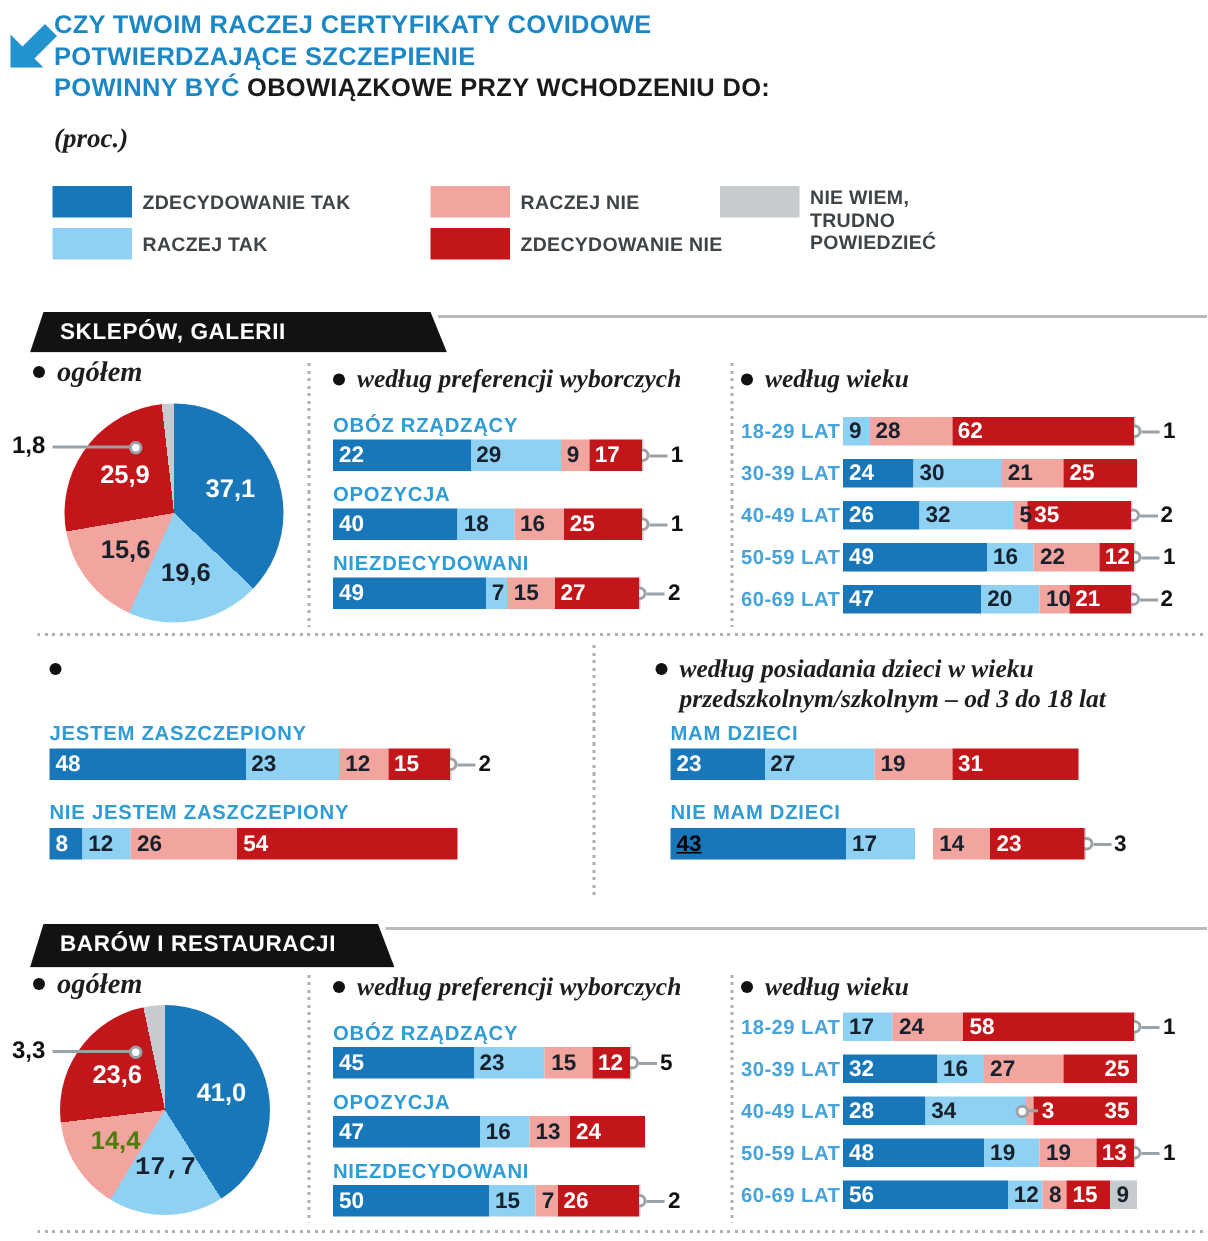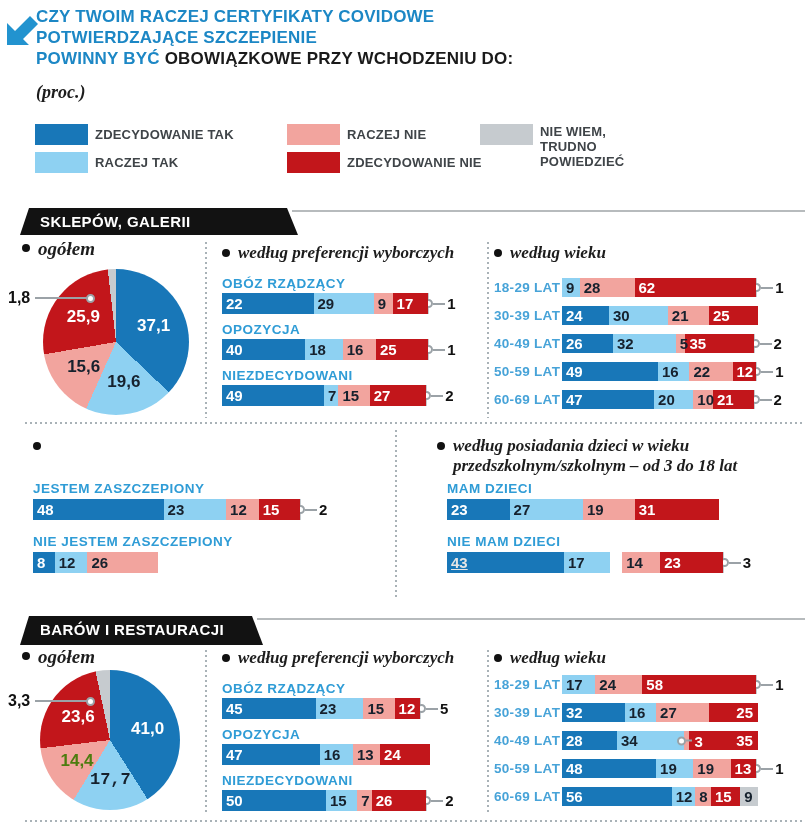--- a/index.html
+++ b/index.html
@@ -301,20 +301,23 @@
       <div class="track abs" style="left: 33px; top: 552px; width: 272px; height: 21px;">
         <div class="seg" style="width: 8%; background: rgb(24, 119, 184); color: rgb(255, 255, 255);">
           <div class="num">8</div>
         </div>
         <div class="seg" style="width: 12%; background: rgb(142, 209, 242); color: rgb(22, 33, 45);">
           <div class="num">12</div>
         </div>
         <div class="seg" style="width: 26%; background: rgb(242, 164, 158); color: rgb(22, 33, 45);">
           <div class="num">26</div>
         </div>
+        <div class="seg" style="width: 54%; background: rgb(194, 22, 27); color: rgb(255, 255, 255);">
+          <div class="num">54</div>
+        </div>
       </div>
       <div class="sub sub-med abs" style="left: 437px; top: 436px; width: 350px;">
         <div class="bdot"></div>
         <div>według posiadania dzieci w wieku przedszkolnym/szkolnym – od 3 do 18 lat</div>
       </div>
       <div class="rowlab abs" style="left: 447px; top: 481px;">MAM DZIECI</div>
       <div class="track abs" style="left: 447px; top: 499px; width: 272px; height: 21px;">
         <div class="seg" style="width: 23%; background: rgb(24, 119, 184); color: rgb(255, 255, 255);">
           <div class="num">23</div>
         </div>
@@ -323,21 +326,21 @@
         </div>
         <div class="seg" style="width: 19%; background: rgb(242, 164, 158); color: rgb(22, 33, 45);">
           <div class="num">19</div>
         </div>
         <div class="seg" style="width: 31%; background: rgb(194, 22, 27); color: rgb(255, 255, 255);">
           <div class="num">31</div>
         </div>
       </div>
       <div class="rowlab abs" style="left: 447px; top: 534px;">NIE MAM DZIECI</div>
       <div class="track abs" style="left: 447px; top: 552px; width: 272px; height: 21px;">
-        <div class="seg" style="width: 43%; background: rgb(24, 119, 184); color: #e5e5e5; text-decoration: underline;">
+        <div class="seg" style="width: 43%; background: rgb(24, 119, 184); color: #000000; text-decoration: underline;">
           <div class="num">43</div>
         </div>
         <div class="seg" style="width: 17%; background: rgb(142, 209, 242); color: rgb(22, 33, 45);">
           <div class="num">17</div>
         </div>
         <div class="seg" style="width: 14%; background: rgb(242, 164, 158); color: rgb(22, 33, 45); margin-left: 12px;">
           <div class="num">14</div>
         </div>
         <div class="seg" style="width: 23%; background: rgb(194, 22, 27); color: rgb(255, 255, 255);">
           <div class="num">23</div>

